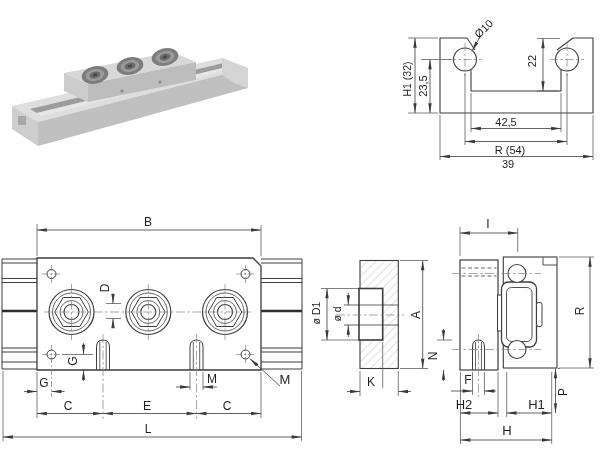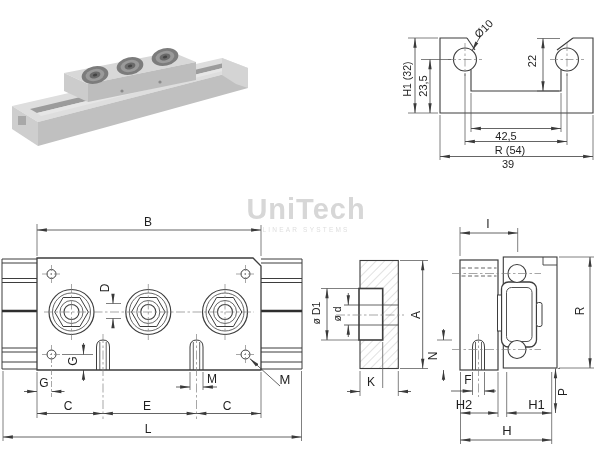--- a/index.html
+++ b/index.html
@@ -20,24 +20,20 @@
   .wm-brand{display:block;font-size:29px;font-weight:bold;letter-spacing:1px;
             color:#d7d7d7;line-height:1;}
   .wm-sub{display:block;margin-top:2px;font-size:6.5px;letter-spacing:2.2px;
           color:#dedede;filter:blur(0.6px);}
 </style>
 </head>
 <body>
 
 <div class="sheet">
 
-  <div class="watermark">
-    <span class="wm-brand">UniTech</span>
-    <span class="wm-sub">LINEAR SYSTEMS</span>
-  </div>
 
   <svg class="linework" width="600" height="450" viewBox="0 0 600 450">
     <defs>
       <marker id="ar" viewBox="0 0 10 4" refX="9.6" refY="2" markerWidth="10.5" markerHeight="4.2" orient="auto-start-reverse" markerUnits="userSpaceOnUse">
         <path d="M0.2,0.4 L9.6,2 L0.2,3.6 Z" fill="#3a3a3a"></path>
       </marker>
       <pattern id="hatch" width="6" height="6" patternUnits="userSpaceOnUse" patternTransform="rotate(45)">
         <line x1="0" y1="0" x2="0" y2="6" stroke="#c6c6c6" stroke-width="1"></line>
       </pattern>
     </defs>
@@ -313,21 +309,21 @@
     </g>
   </svg>
 
   <div class="labels">
 
     <span class="lbl md rot45" style="left:484px;top:29px;">Ø10</span>
     <span class="lbl sm rot" style="left:407px;top:79px;">H1 (32)</span>
     <span class="lbl md rot" style="left:423px;top:86px;">23,5</span>
     <span class="lbl md rot" style="left:532px;top:61px;">22</span>
     <span class="lbl md" style="left:508px;top:122px;margin-top:42px;">39</span>
-    <span class="lbl md" style="left:506px;top:136px;">42,5</span>
+    <span class="lbl md" style="left:506px;top:122px;">42,5</span>
     <span class="lbl md" style="left:510px;top:150px;">R (54)</span>
 
     <span class="lbl" style="left:148px;top:222px;">B</span>
     <span class="lbl rot" style="left:105px;top:288px;">D</span>
     <span class="lbl rot" style="left:73px;top:361px;">G</span>
     <span class="lbl" style="left:44px;top:383px;">G</span>
     <span class="lbl" style="left:212px;top:379px;">M</span>
     <span class="lbl lg" style="left:285px;top:379px;">M</span>
     <span class="lbl" style="left:68px;top:406px;">C</span>
     <span class="lbl" style="left:147px;top:406px;">E</span>

